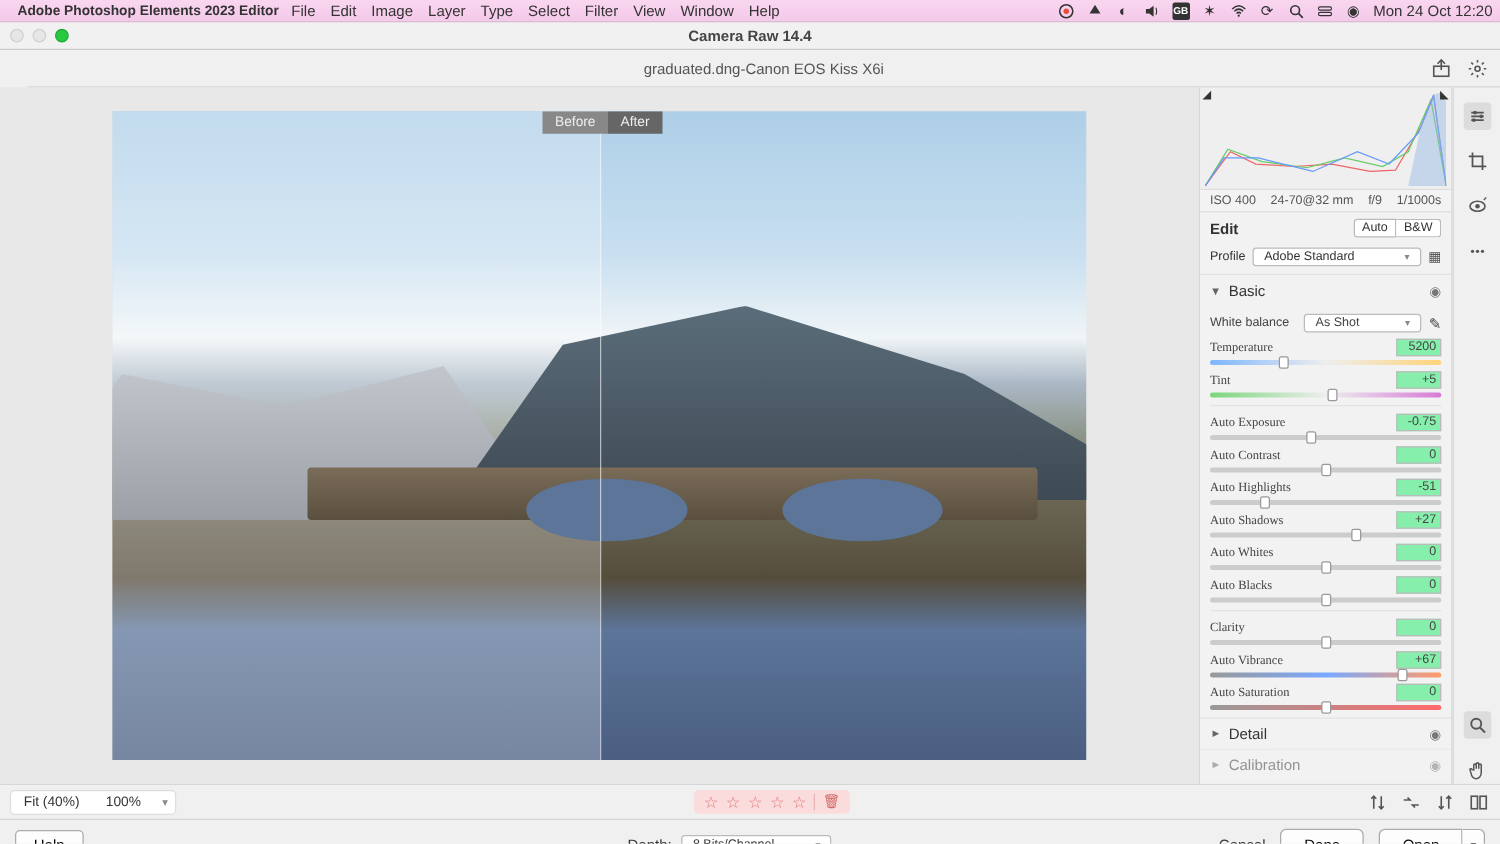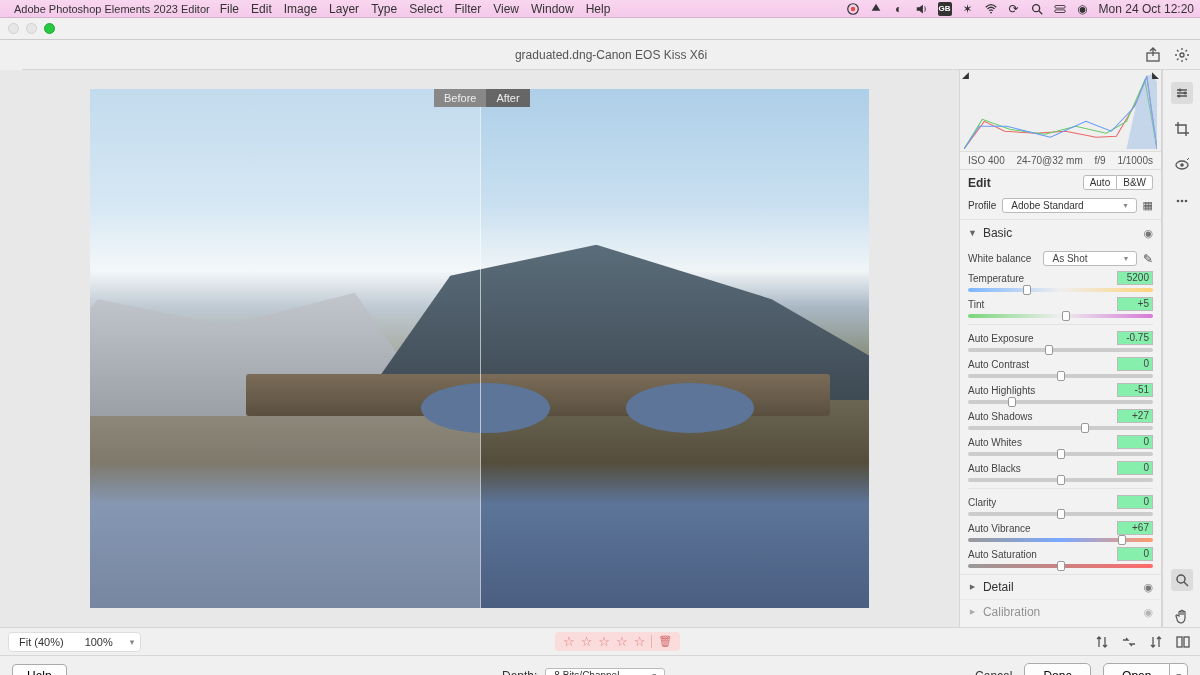--- a/index.html
+++ b/index.html
@@ -1,19 +1,19 @@
 <!DOCTYPE html>
 <html><head>
 <meta charset="utf-8">
 <style>
 * { box-sizing: border-box; margin: 0; padding: 0; font-family: -apple-system, "Helvetica Neue", Arial, sans-serif; }
 body { width: 1200px; height: 675px; overflow: hidden; background: #f0f0f0; font-size: 11px; color: #333; }
 .mac-menubar { height: 18px; background: linear-gradient(#f9d6ef,#f4c9ea); display: flex; align-items: center; padding: 0 6px; border-bottom: 1px solid rgba(0,0,0,.15); }
 .mac-menubar .apple { font-size: 13px; margin-right: 8px; }
-.mac-menubar .app-name { font-weight: 400; margin-right: 10px; }
+.mac-menubar .app-name { font-weight: 700; margin-right: 10px; }
 .mac-menubar .menu-item { margin-right: 12px; font-size: 12px; }
 .mac-right { margin-left: auto; display: flex; align-items: center; gap: 9px; font-size: 12px; }
 .mac-right .ico { width: 14px; height: 14px; display: inline-flex; align-items: center; justify-content: center; }
 .mac-right .clock { font-weight: 500; }
 .modal-titlebar { height: 22px; background: #f1f1f1; border-bottom: 1px solid #ccc; display: flex; align-items: center; padding: 0 8px; position: relative; }
 .traffic { display: flex; gap: 7px; }
 .traffic span { width: 11px; height: 11px; border-radius: 50%; background: #e6e6e6; border: 1px solid #d0d0d0; }
 .traffic .g { background: #28c840; border-color: #1fa933; }
 .modal-titlebar .title { position: absolute; left: 0; right: 0; text-align: center; font-size: 12px; font-weight: 600; color: #444; }
 .filebar { height: 30px; background: #f0f0f0; border-bottom: 1px solid #d6d6d6; display: flex; align-items: center; justify-content: center; font-size: 12px; color: #555; position: relative; margin-left: 22px; }
@@ -53,21 +53,21 @@
 .section-head { display: flex; align-items: center; padding: 6px 8px; font-size: 12px; font-weight: 500; }
 .section-head .disc { margin-right: 6px; font-size: 9px; color: #666; }
 .section-head .eye { margin-left: auto; font-size: 11px; color: #777; }
 .section-body { padding: 0 8px 6px; }
 .setting-row { display: flex; align-items: center; margin-top: 5px; font-size: 10px; color: #444; }
 .setting-row .lbl { flex: 1; }
 .setting-row .dd { width: 62px; }
 .setting-row .eyedrop { margin-left: 6px; font-size: 12px; }
 .slider-row { margin-top: 5px; }
 .slider-row .top { display: flex; align-items: center; font-size: 10px; color: #444; }
-.slider-row .top .nm { flex: 1; }
+.slider-row .top .nm { flex: 1; font-family: Liberation Serif, serif; }
 .slider-row .val { width: 36px; border: 1px solid #bbb; background: #86efac; text-align: right; padding: 0 3px; font-size: 10px; height: 14px; line-height: 12px; }
 .slider-row .track { height: 4px; background: #ccc; border-radius: 2px; margin-top: 3px; position: relative; }
 .slider-row .track.temp { background: linear-gradient(to right,#7db6ff,#eee,#ffd37a); }
 .slider-row .track.tint { background: linear-gradient(to right,#7ad67a,#eee,#d67ad6); }
 .slider-row .track.vib { background: linear-gradient(to right,#999,#7aa9ff,#ff9a6a); }
 .slider-row .track.sat { background: linear-gradient(to right,#999,#ff6a6a); }
 .slider-row .thumb { position: absolute; top: -3px; width: 8px; height: 10px; background: #fff; border: 1px solid #999; border-radius: 2px; transform: translateX(-50%); }
 .divider { height: 1px; background: #e3e3e3; margin: 6px 0; }
 .collapsed { display: flex; align-items: center; padding: 5px 8px; font-size: 12px; border-top: 1px solid #e3e3e3; }
 .collapsed .disc { margin-right: 6px; font-size: 9px; color: #666; transform: rotate(-90deg); display: inline-block; }
@@ -153,20 +153,21 @@
     <span class="clock">Mon 24 Oct  12:20</span>
   </div>
 </div>
 
 <div class="modal-titlebar">
   <div class="traffic">
     <span></span>
     <span></span>
     <span class="g"></span>
   </div>
+  <div class="title">Camera Raw 14.4</div>
 </div>
 
 <div class="filebar">
   <span>graduated.dng</span>
   <span>  -  </span>
   <span>Canon EOS Kiss X6i</span>
   <div class="right">
     <span class="ico-btn">
         <svg viewBox="0 0 16 16" width="16" height="16">
           <rect x="2" y="6" width="12" height="8" fill="none" stroke="#555" stroke-width="1.3"></rect>

